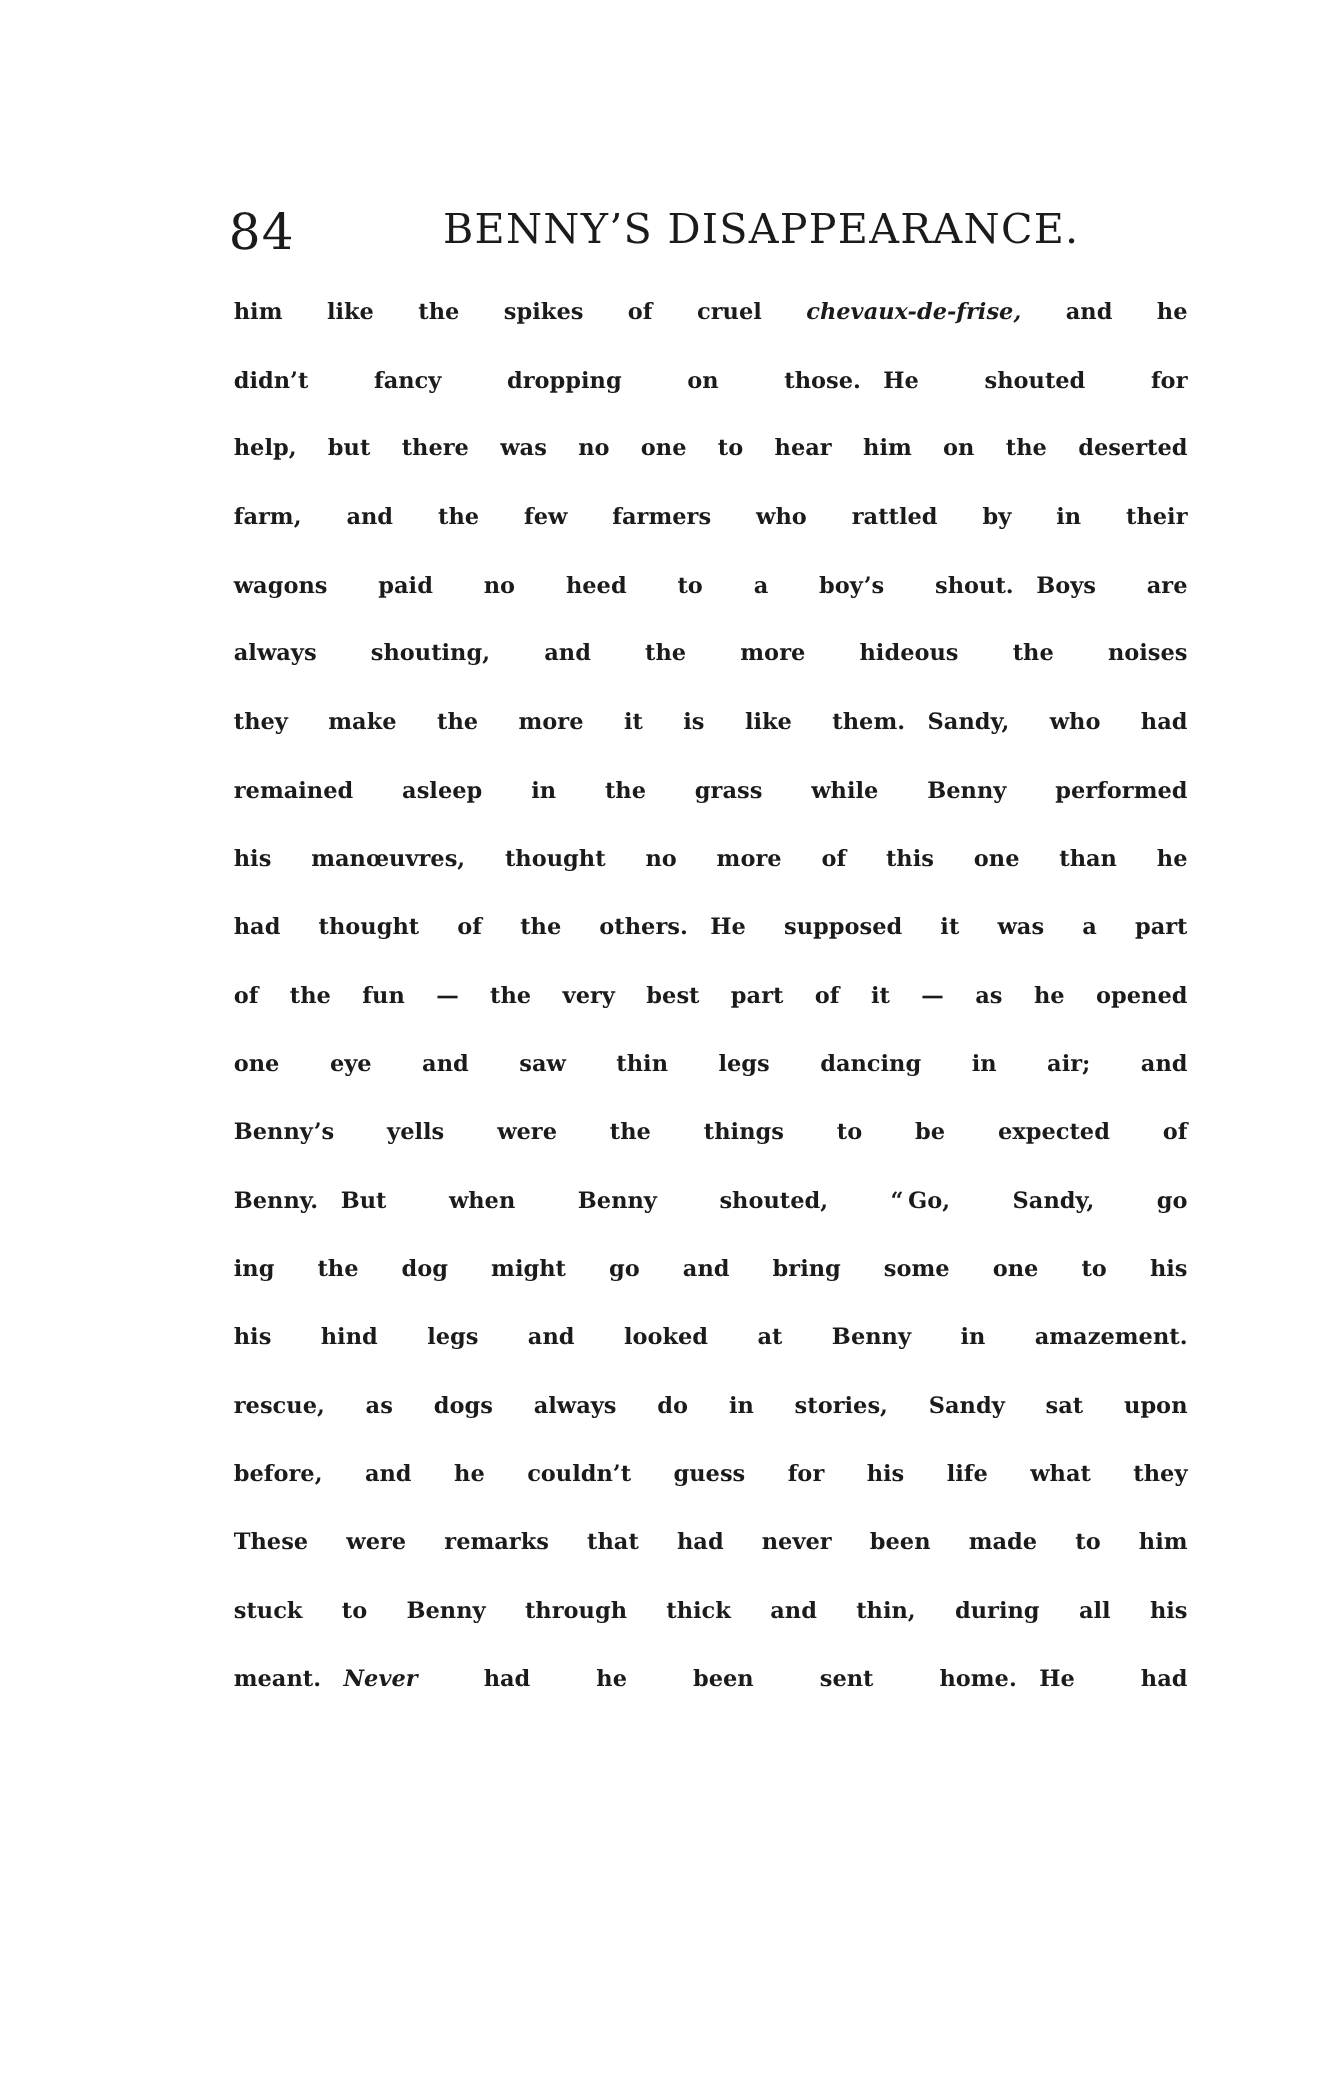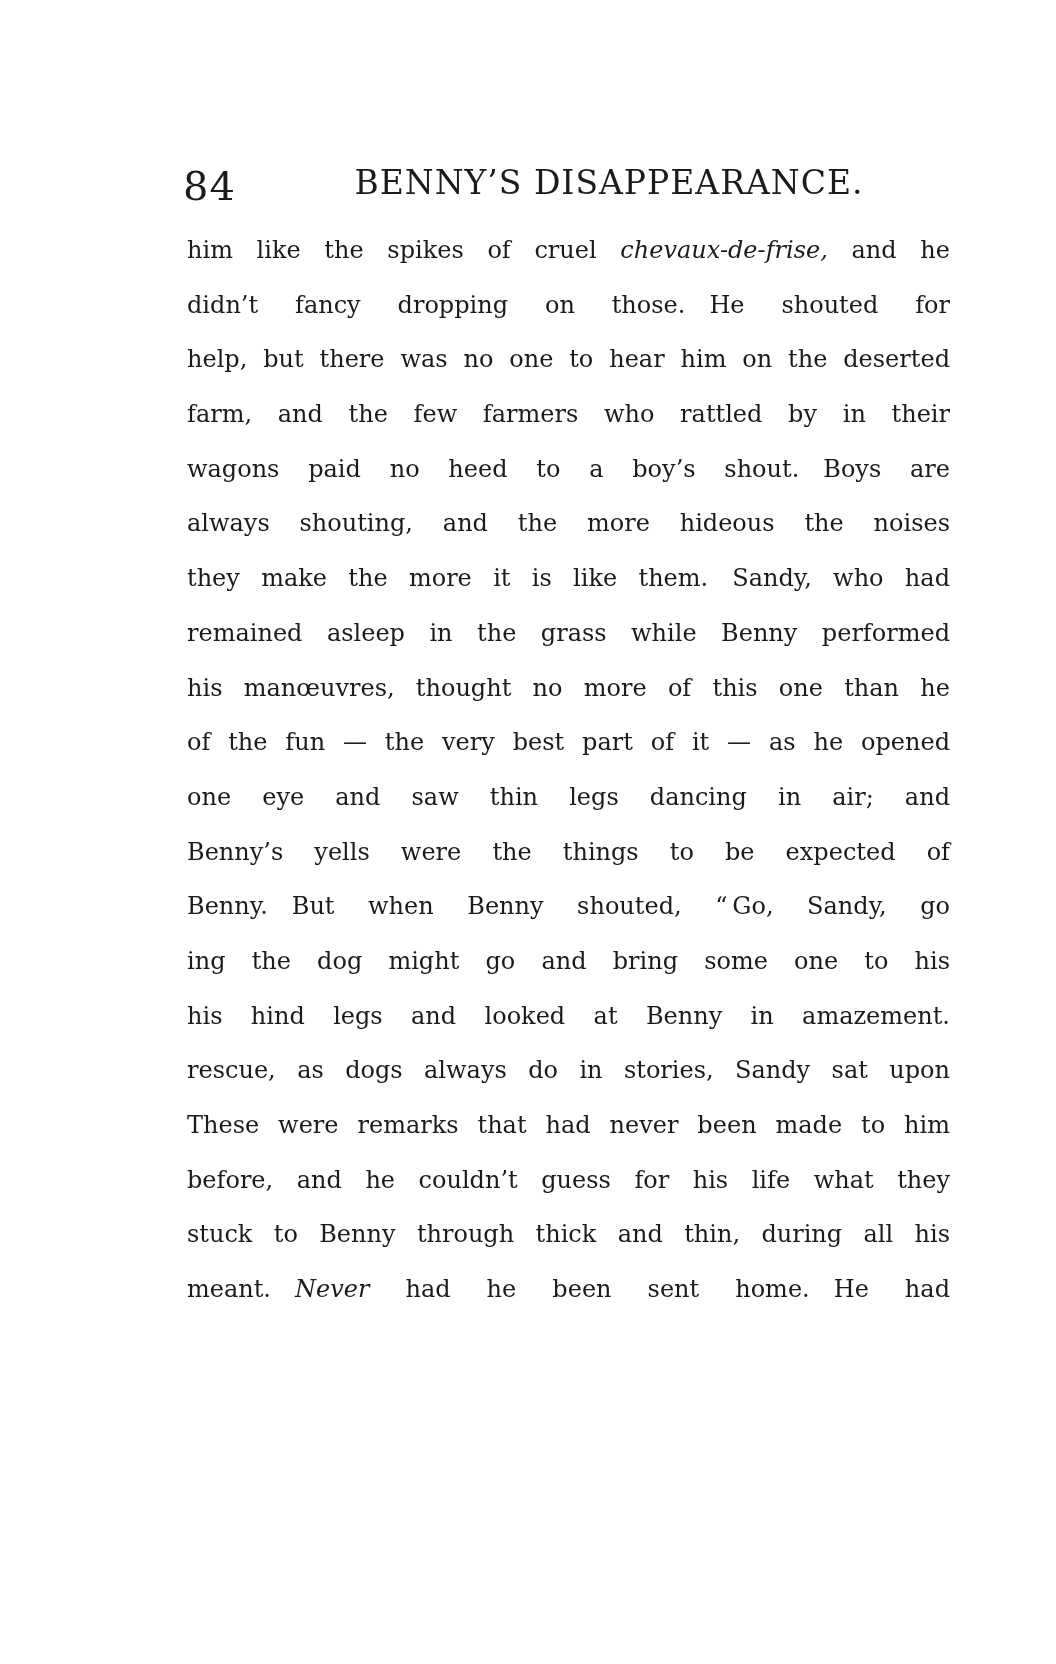--- a/index.html
+++ b/index.html
@@ -37,23 +37,24 @@
   }
   .body-text {
     position: absolute;
     left: 187px;
     top: 223px;
     width: 763px;
   }
   .line {
     height: 54.7px;
     line-height: 54.7px;
-    font-size: 24px;
+    font-size: 18px;
     text-align: justify;
     text-align-last: justify;
+    font-weight: bold;
     -moz-text-align-last: justify;
   }
   .line em {
     font-style: italic;
   }
   .speck {
     position: absolute;
     left: 138px;
     top: 1514px;
     width: 3px;
@@ -74,27 +75,28 @@
   <main class="body-text">
       <div class="line"><span>him like the spikes of cruel </span><em>chevaux-de-frise,</em><span> and he</span></div>
       <div class="line"><span>didn’t fancy dropping on those. He shouted for</span></div>
       <div class="line"><span>help, but there was no one to hear him on the deserted</span></div>
       <div class="line"><span>farm, and the few farmers who rattled by in their</span></div>
       <div class="line"><span>wagons paid no heed to a boy’s shout. Boys are</span></div>
       <div class="line"><span>always shouting, and the more hideous the noises</span></div>
       <div class="line"><span>they make the more it is like them. Sandy, who had</span></div>
       <div class="line"><span>remained asleep in the grass while Benny performed</span></div>
       <div class="line"><span>his manœuvres, thought no more of this one than he</span></div>
+      <div class="line"><span>had thought of the others. He supposed it was a part</span></div>
       <div class="line"><span>of the fun — the very best part of it — as he opened</span></div>
       <div class="line"><span>one eye and saw thin legs dancing in air; and</span></div>
       <div class="line"><span>Benny’s yells were the things to be expected of</span></div>
       <div class="line"><span>Benny. But when Benny shouted, “ Go, Sandy, go</span></div>
       <div class="line"><span>ing the dog might go and bring some one to his</span></div>
       <div class="line"><span>his hind legs and looked at Benny in amazement.</span></div>
       <div class="line"><span>rescue, as dogs always do in stories, Sandy sat upon</span></div>
+      <div class="line"><span>before, and he couldn’t guess for his life what they</span></div>
       <div class="line"><span>These were remarks that had never been made to him</span></div>
-      <div class="line"><span>before, and he couldn’t guess for his life what they</span></div>
       <div class="line"><span>stuck to Benny through thick and thin, during all his</span></div>
       <div class="line"><span>meant. </span><em>Never</em><span> had he been sent home. He had</span></div>
     </main>
 
   <span class="speck"></span>
 </div>
 
 </body></html>

